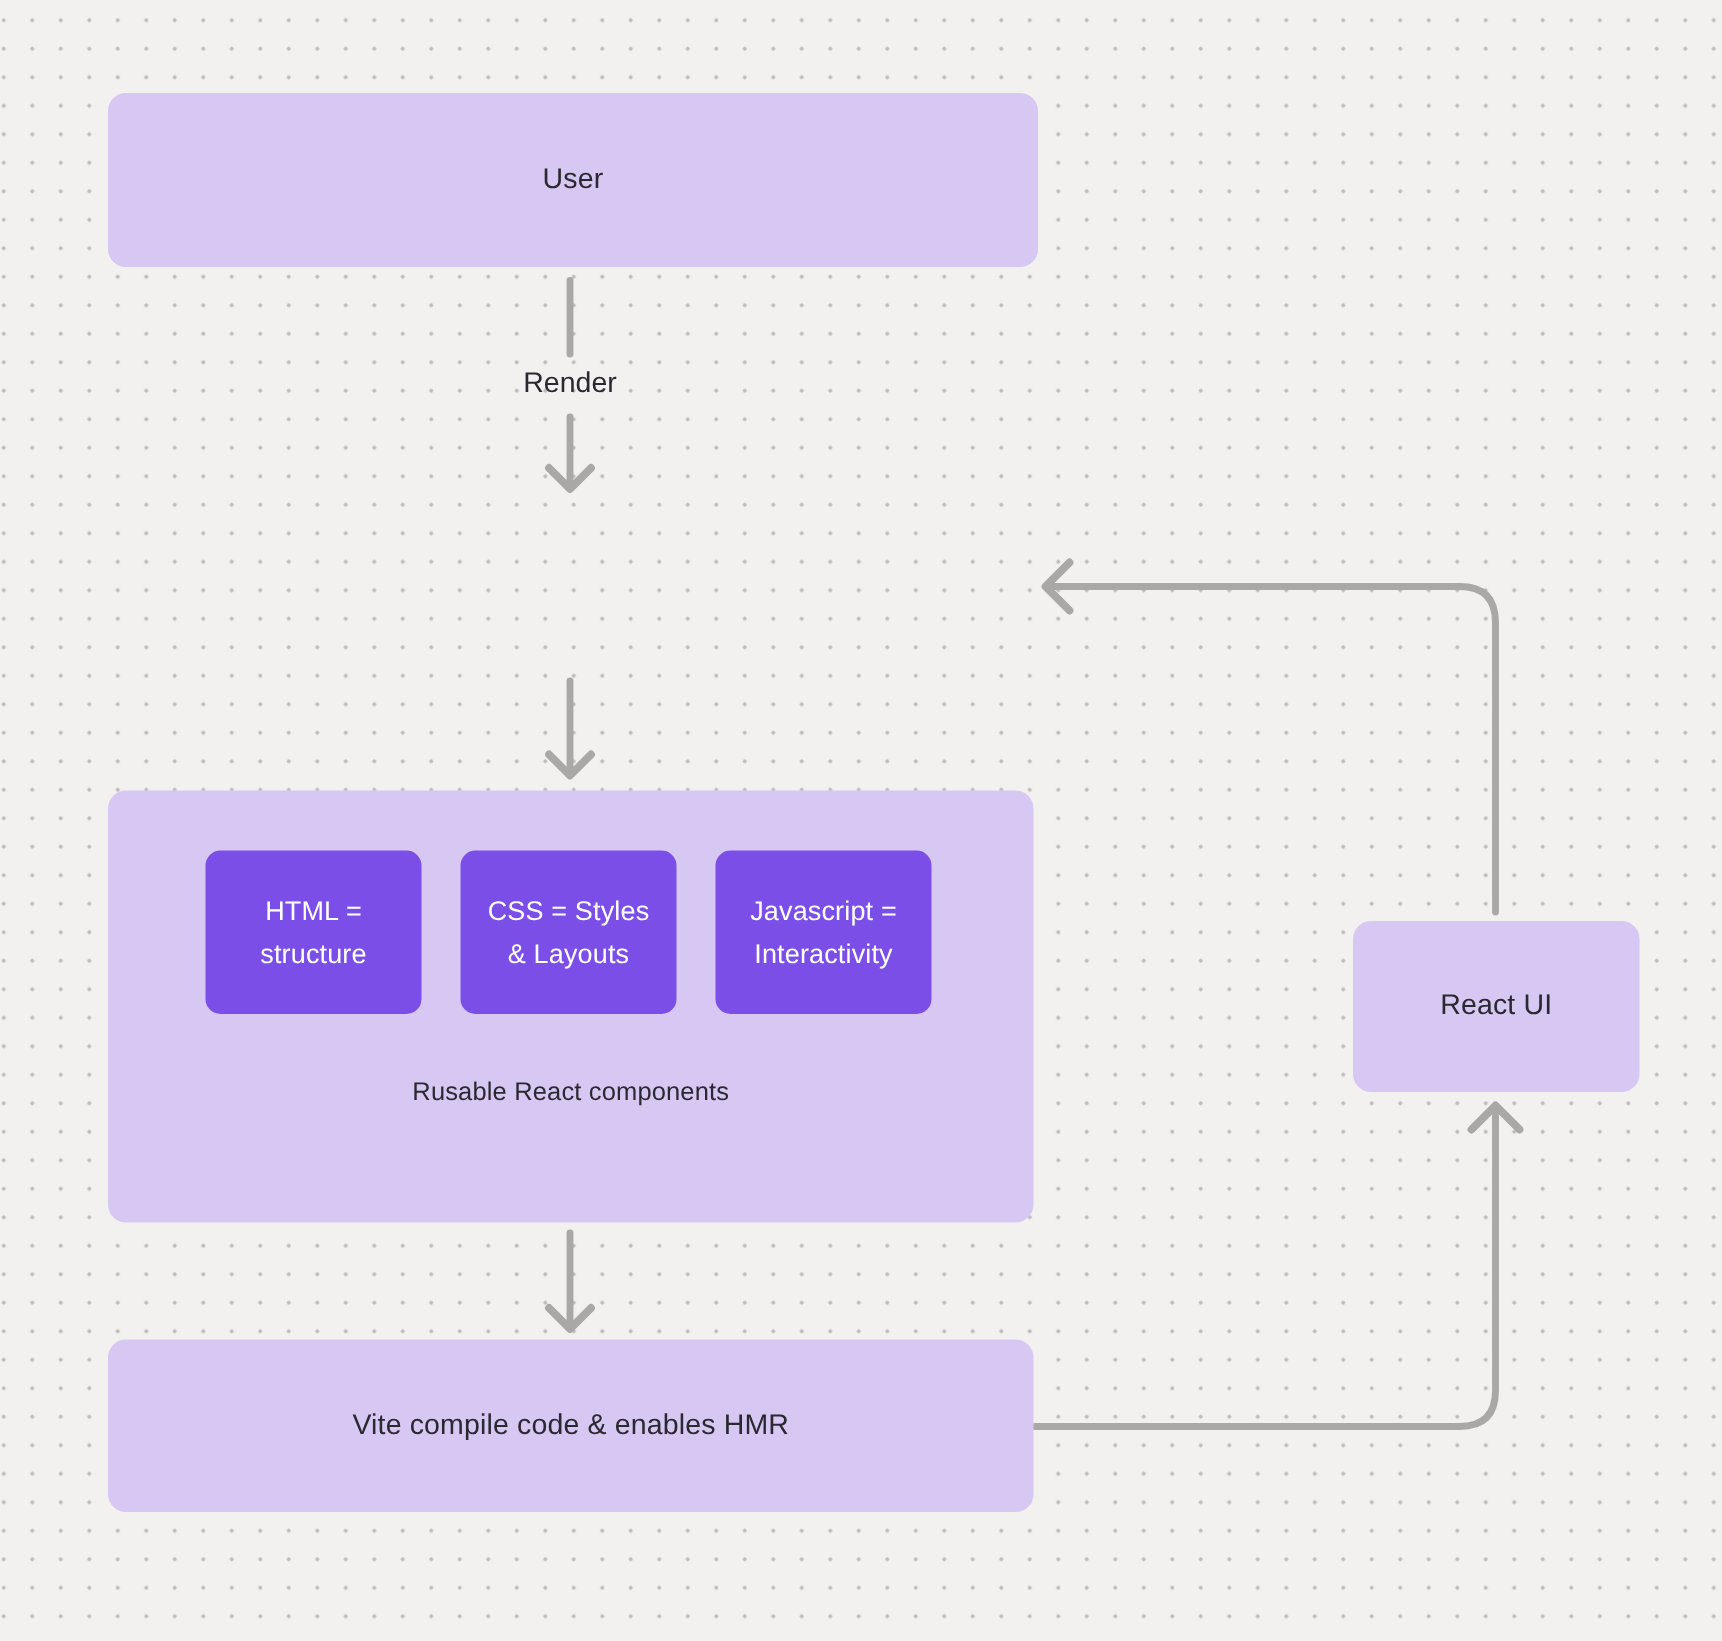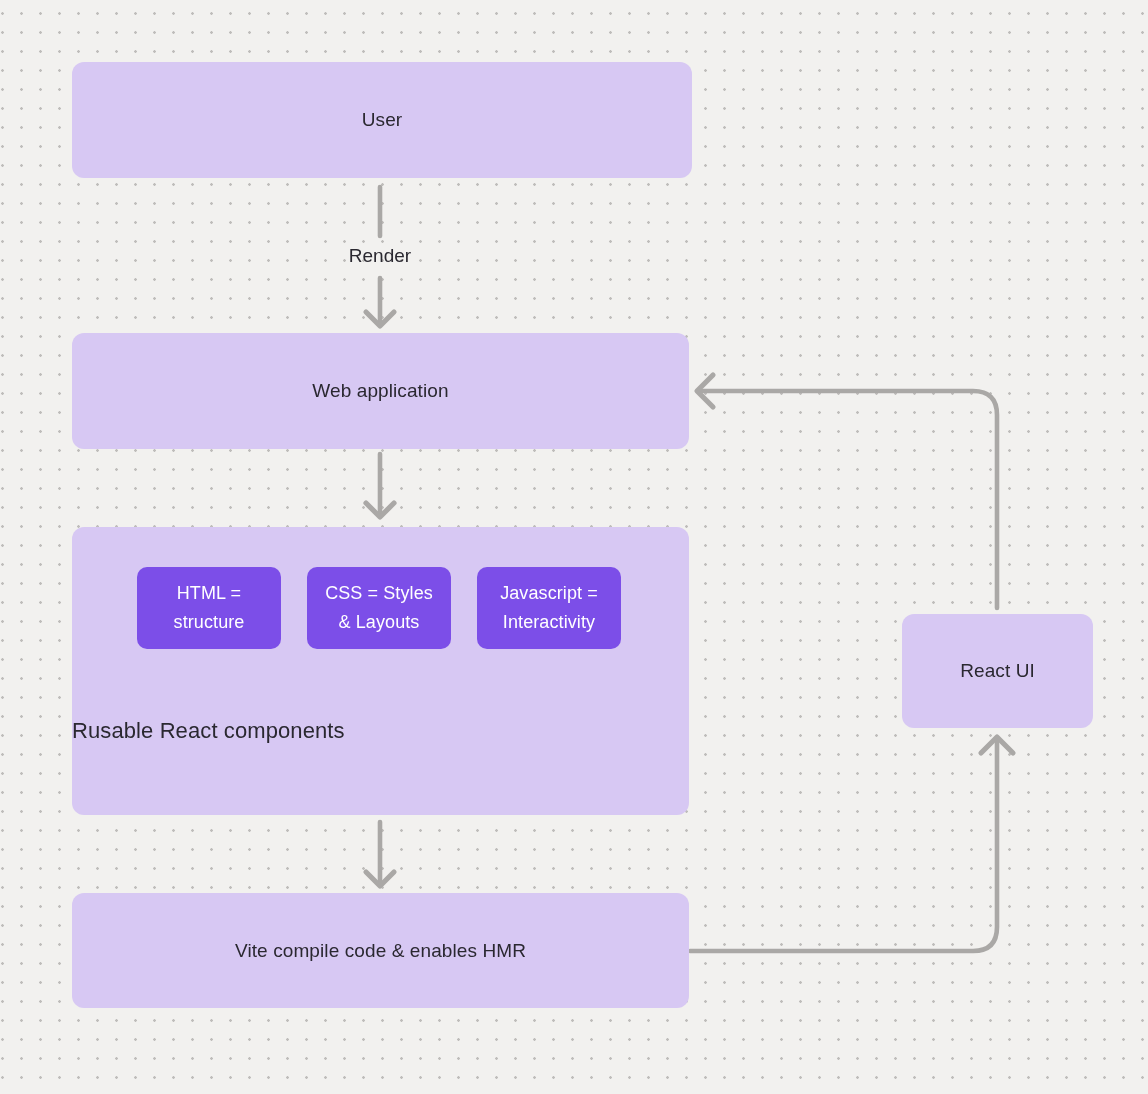--- a/index.html
+++ b/index.html
@@ -55,40 +55,41 @@
   }
   .node-user            { left: 72px;  top: 62px;  width: 620px; height: 116px; }
   .node-webapp          { left: 72px;  top: 333px; width: 617px; height: 116px; }
   .node-components      { left: 72px;  top: 527px; width: 617px; height: 288px; display: block; }
   .node-vite            { left: 72px;  top: 893px; width: 617px; height: 115px; }
   .node-render-ui       { left: 902px; top: 614px; width: 191px; height: 114px; }
   .accent-node {
     position: absolute;
     top: 40px;
     width: 144px;
-    height: 82px;
+    height: 109px;
     background: var(--accent-fill);
     color: var(--accent-text);
     border-radius: 10px;
     display: flex;
     flex-direction: column;
     align-items: center;
     justify-content: center;
     font-size: 18px;
     line-height: 29px;
   }
   .accent-html { left: 65px; }
   .accent-css  { left: 235px; }
   .accent-js   { left: 405px; }
   .components-caption {
     position: absolute;
     left: 0;
     top: 191px;
     width: 100%;
-    font-size: 22px;
+    text-align: center;
+    font-size: 17px;
     color: var(--text);
   }
   .edge-label {
     position: absolute;
     left: 280px;
     top: 245px;
     width: 200px;
     text-align: center;
     font-size: 19px;
     color: var(--text);
@@ -127,23 +128,20 @@
       <polyline class="head" points="713,375 697,391 713,407"></polyline>
     </g>
   </svg>
 
   <div class="node node-user">
     <span>User</span>
   </div>
 
   <div class="edge-label">Render</div>
 
-  <div class="node node-webapp">
-    <span>Web application</span>
-  </div>
 
   <div class="node node-components">
     <div class="accent-node accent-html">
       <span>HTML =</span>
       <span>structure</span>
     </div>
     <div class="accent-node accent-js">
       <span>Javascript =</span>
       <span>Interactivity</span>
     </div>

